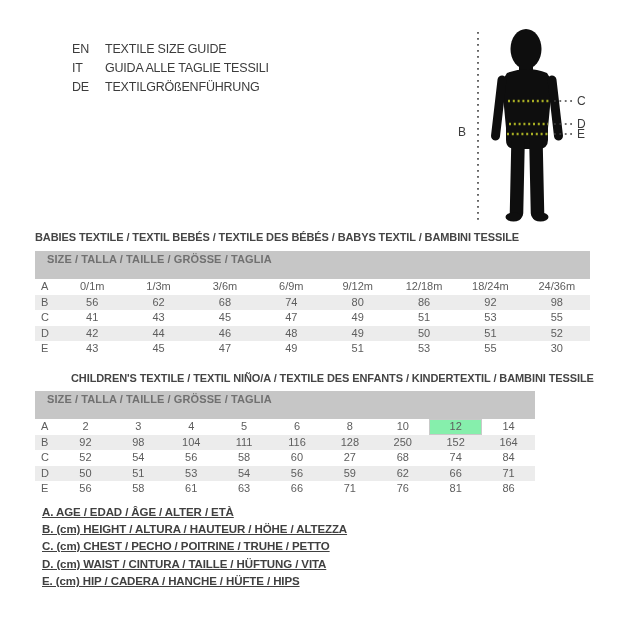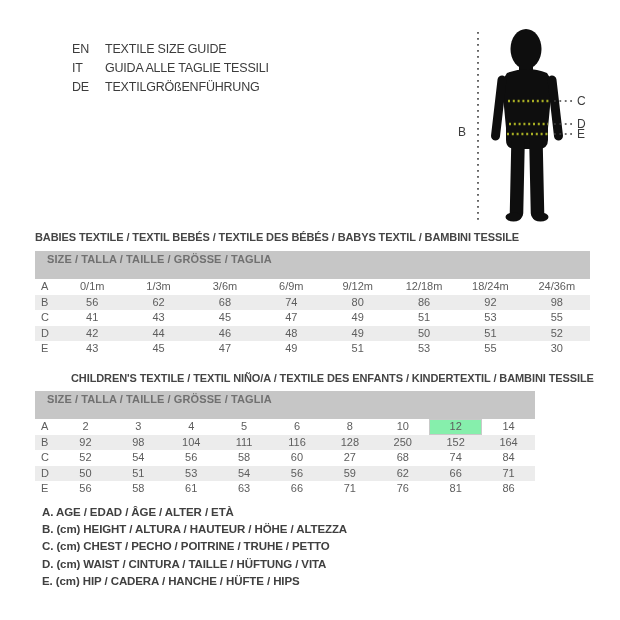--- a/index.html
+++ b/index.html
@@ -25,21 +25,21 @@
   .thead{height:28px;line-height:16px;background:#c6c6c6;color:#707070;font-weight:700;padding-left:12px;letter-spacing:.1px;}
   .trow{display:grid;height:15.5px;line-height:15.5px;}
   .table-babies .trow{grid-template-columns:24px repeat(8,1fr);}
   .table-children .trow{grid-template-columns:24px repeat(9,1fr);}
   .trow.stripe{background:#ececec;}
   .cell{text-align:center;overflow:hidden;}
   .cell.rlabel{text-align:left;padding-left:6px;color:#5d5d5d;}
   .cell.hl{outline:1px solid #c9c9c9;outline-offset:-1px;background:#86efac;}
   
   .legend{position:absolute;left:42px;top:504px;}
-  .legend-row{height:17.2px;line-height:17.2px;font-size:11.5px;font-weight:700;letter-spacing:-.1px;color:#404040;white-space:nowrap;}
+  .legend-row{height:17.2px;line-height:17.2px;font-size:11.5px;font-weight:700;letter-spacing:-.1px;color:#404040;white-space:nowrap;text-decoration:underline;}
 </style>
 </head>
 <body>
 
 <div class="canvas">
 
   <div class="lang-list">
       <div class="lang-row">
         <span class="lang-code">EN</span>
         <span class="lang-label">TEXTILE SIZE GUIDE</span>

